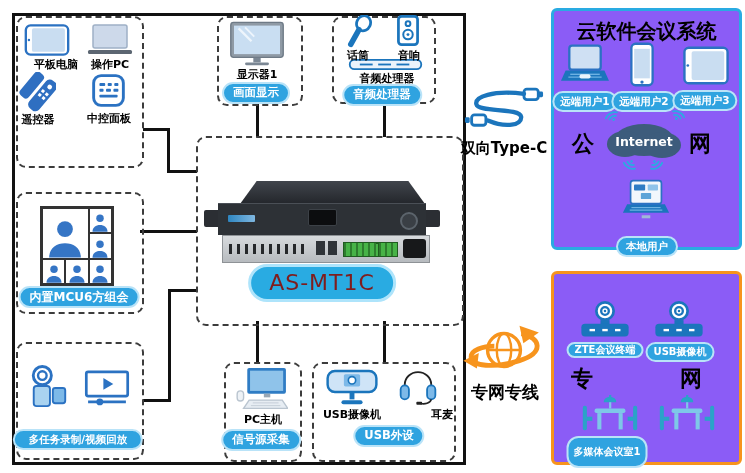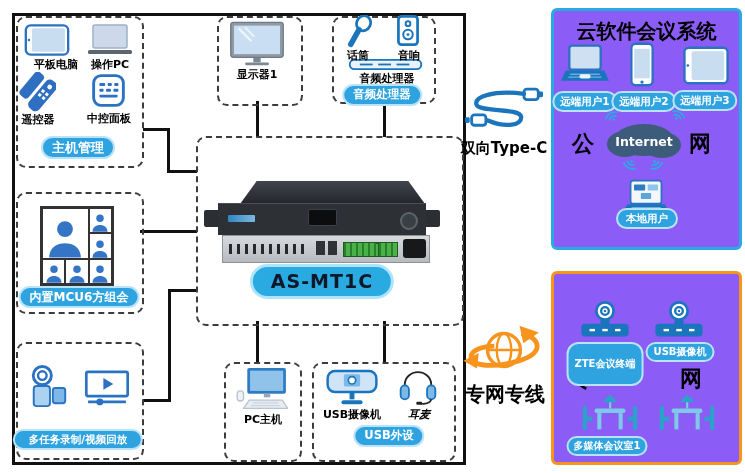--- a/index.html
+++ b/index.html
@@ -26,22 +26,22 @@
   .mcu-grid .cell{border:1px solid #333;display:flex;align-items:flex-end;justify-content:center;overflow:hidden;background:#fff;}
   .mcu-grid .cell.bigc{grid-column:1/3;grid-row:1/3;}
   
   .dev-top{position:absolute;background:linear-gradient(#41454c,#23262b);
            clip-path:polygon(9% 0,91% 0,100% 100%,0 100%);z-index:3;}
   .dev-face{position:absolute;background:#2d3136;z-index:3;border-top:1px solid #4a4f56;}
   .dev-ear{position:absolute;background:#2b2e33;z-index:2;border-radius:2px;}
   .dev-rear{position:absolute;background:linear-gradient(#d7dadd,#b7bbbf);border:1px solid #8e9296;z-index:3;}
   .jacks{position:absolute;background:repeating-linear-gradient(90deg,#26282b 0 3px,transparent 3px 8px);}
   .greenblk{position:absolute;background:repeating-linear-gradient(90deg,#2e7d2e 0 2px,#47b347 2px 6px);border:1px solid #1f5c1f;}
-  .devpill{position:absolute;transform:translateX(-50%);background:#29abe2;border:3px solid #aee4fb;color:#0f172a;
-           font-weight:bold;font-size:19px;line-height:1;padding:5px 18px;border-radius:20px;letter-spacing:1px;z-index:6;white-space:nowrap;}
+  .devpill{position:absolute;transform:translateX(-50%);background:#29abe2;border:3px solid #aee4fb;color:#7f1d1d;
+           font-weight:normal;font-size:22px;line-height:1;padding:5px 18px;border-radius:20px;letter-spacing:1px;z-index:6;white-space:nowrap;}
   .cloud{position:absolute;background:#3d5c7c;border-radius:50%;z-index:4;}
   .cloud:before,.cloud:after{content:"";position:absolute;background:#3d5c7c;border-radius:50%;}
   .cloud:before{width:60%;height:80%;left:-12%;top:22%;}
   .cloud:after{width:64%;height:82%;right:-12%;top:24%;}
   .cloud span{position:absolute;left:0;top:54%;width:100%;transform:translateY(-50%);
               text-align:center;color:#fff;font-weight:bold;font-size:12.5px;z-index:2;}
 </style>
 </head>
 <body>
 
@@ -99,21 +99,20 @@
         <rect x="19" y="11" width="5" height="3.5" rx="1"></rect>
         <rect x="27" y="11" width="5" height="3.5" rx="1"></rect>
       <rect x="9" y="18" width="5" height="3.5" rx="1"></rect>
         <rect x="17" y="18" width="6" height="3.5" rx="1"></rect>
         <rect x="26" y="18" width="6" height="3.5" rx="1"></rect>
       <rect x="9" y="25" width="22" height="3.5" rx="1"></rect>
     </g>
   </svg>
   <div class="lbl" style="left:38px;top:112px;">遥控器</div>
   <div class="lbl" style="left:109px;top:111px;">中控面板</div>
-  <div class="pill" style="left:78px;top:136px;font-size:13px;">主机管理</div>
 
   <div class="mcu-grid" style="left:40px;top:206px;width:70px;height:76px;">
     <div class="cell bigc">
       <svg width="38" height="42" viewBox="0 0 24 26">
           <circle cx="12" cy="8" r="5" fill="#3575c5"></circle>
           <path d="M2 26c0-6 4.5-9 10-9s10 3 10 9z" fill="#3575c5"></path>
         </svg>
     </div>
     <div class="cell">
       <svg width="18" height="20" viewBox="0 0 24 26">
@@ -164,20 +163,21 @@
 
   <svg class="icon" style="left:229px;top:21px;" width="56" height="46" viewBox="0 0 60 50">
     <rect x="1.5" y="1.5" width="57" height="38" rx="3" fill="#8f9aa5" stroke="#6e7a86" stroke-width="1.5"></rect>
     <rect x="5" y="5" width="50" height="31" fill="#c9def2"></rect>
     <line x1="10" y1="8" x2="24" y2="22" stroke="#eef5fc" stroke-width="2.5"></line>
     <line x1="17" y1="7" x2="27" y2="17" stroke="#eef5fc" stroke-width="2"></line>
     <rect x="26" y="40" width="8" height="5" fill="#7b8794"></rect>
     <rect x="17" y="45" width="26" height="3" rx="1.5" fill="#7b8794"></rect>
   </svg>
   <div class="lbl" style="left:257px;top:67px;">显示器1</div>
+  <div class="pill" style="left:256px;top:82px;">画面显示</div>
 
   <svg class="icon" style="left:344px;top:15px;" width="30" height="33" viewBox="0 0 32 36">
     <ellipse cx="21" cy="9" rx="7.5" ry="8.5" fill="#fff" stroke="#1b75bc" stroke-width="3" transform="rotate(25 21 9)"></ellipse>
     <path d="M16 16L7 32" stroke="#1b75bc" stroke-width="6" stroke-linecap="round"></path>
   </svg>
   <svg class="icon" style="left:397px;top:15px;" width="22" height="31" viewBox="0 0 24 34">
     <rect x="1.5" y="1.5" width="21" height="31" rx="3.5" fill="#fff" stroke="#1b75bc" stroke-width="3"></rect>
     <circle cx="12" cy="9.5" r="2.6" fill="none" stroke="#1b75bc" stroke-width="2.2"></circle>
     <circle cx="12" cy="21.5" r="5.2" fill="none" stroke="#1b75bc" stroke-width="2.2"></circle>
     <circle cx="12" cy="21.5" r="1.6" fill="#1b75bc"></circle>
@@ -220,57 +220,58 @@
     <rect x="15" y="4" width="36" height="22" fill="#8fc3ea"></rect>
     <rect x="30" y="29" width="7" height="4" fill="#9aa7b4"></rect>
     <path d="M14 36h36l6 9H8z" fill="#e7edf3" stroke="#b9c4cf" stroke-width="1.5"></path>
     <g stroke="#c3ccd6" stroke-width="1">
         <line x1="18" y1="39" x2="46" y2="39"></line>
         <line x1="16" y1="42" x2="48" y2="42"></line>
       </g>
     <rect x="1" y="26" width="7" height="11" rx="3.5" fill="#eef2f6" stroke="#b9c4cf" stroke-width="1.5"></rect>
   </svg>
   <div class="lbl" style="left:263px;top:412px;text-align:right;">PC主机</div>
+  <div class="pill" style="left:261px;top:429px;">信号源采集</div>
 
   <svg class="icon" style="left:326px;top:369px;" width="52" height="38" viewBox="0 0 64 46">
     <rect x="2" y="2" width="60" height="26" rx="9" fill="#cfe4f7" stroke="#1b75bc" stroke-width="3"></rect>
     <rect x="22" y="6" width="20" height="15" rx="2" fill="#7db9e8"></rect>
     <circle cx="32" cy="13.5" r="4.5" fill="#fff" stroke="#1b75bc" stroke-width="2"></circle>
     <rect x="29" y="28" width="6" height="9" fill="#1b75bc"></rect>
     <rect x="19" y="38" width="26" height="5" rx="2.5" fill="#1b75bc"></rect>
   </svg>
   <svg class="icon" style="left:398px;top:368px;" width="40" height="38" viewBox="0 0 48 46">
     <path d="M8 27v-7a16 15 0 0 1 32 0v7" fill="none" stroke="#222" stroke-width="2.2"></path>
     <rect x="3" y="21" width="10" height="17" rx="5" fill="#7db9e8" stroke="#1b75bc" stroke-width="2.2"></rect>
     <rect x="35" y="21" width="10" height="17" rx="5" fill="#7db9e8" stroke="#1b75bc" stroke-width="2.2"></rect>
     <path d="M40 38c-1 5-8 6-13 5" fill="none" stroke="#222" stroke-width="2"></path>
     <rect x="22" y="41" width="7" height="3.5" rx="1" fill="#222"></rect>
   </svg>
   <div class="lbl" style="left:352px;top:407px;">USB摄像机</div>
-  <div class="lbl" style="left:419px;top:407px;font-style:italic;">耳麦</div>
+  <div class="lbl" style="left:442px;top:407px;">耳麦</div>
   <div class="pill" style="left:389px;top:425px;">USB外设</div>
 
   <svg class="icon" style="left:464px;top:85px;" width="80" height="52" viewBox="0 0 84 54">
     <rect x="63" y="4" width="15" height="11" rx="3" fill="#fff" stroke="#1b75bc" stroke-width="3"></rect>
     <rect x="78" y="6.5" width="5" height="6" rx="1.5" fill="#1b75bc"></rect>
     <rect x="8" y="31" width="15" height="11" rx="3" fill="#fff" stroke="#1b75bc" stroke-width="3"></rect>
     <rect x="1" y="33.5" width="5" height="6" rx="1.5" fill="#1b75bc"></rect>
     <path d="M63 9 C 30 5, 11 12, 13 20 C 15 29, 58 23, 60 33 C 61 42, 44 45, 25 37" fill="none" stroke="#1b75bc" stroke-width="4.5" stroke-linecap="round"></path>
   </svg>
   <div class="lbl" style="left:504px;top:139px;font-size:15px;">双向Type-C</div>
 
   <svg class="icon" style="left:463px;top:320px;" width="82" height="60" viewBox="0 0 84 62">
     <circle cx="42" cy="31" r="17" fill="none" stroke="#f7941d" stroke-width="3.5"></circle>
     <ellipse cx="42" cy="31" rx="7.5" ry="17" fill="none" stroke="#f7941d" stroke-width="2.5"></ellipse>
     <line x1="25" y1="31" x2="59" y2="31" stroke="#f7941d" stroke-width="2.5"></line>
     <path d="M60 14 C 80 18, 84 34, 58 42 C 32 50, 8 48, 8 38 C 8 31, 20 27, 32 27" fill="none" stroke="#f7941d" stroke-width="5"></path>
     <path d="M58 6 L78 13 L62 24 z" fill="#f7941d"></path>
     <path d="M16 34 L0 42 L14 50 z" fill="#f7941d"></path>
   </svg>
-  <div class="lbl" style="left:505px;top:381px;font-size:20px;">专网专线</div>
+  <div class="lbl" style="left:505px;top:381px;font-size:17px;">专网专线</div>
 
   <div class="panel blue" style="left:551px;top:8px;width:185px;height:236px;">
     <div class="ptitle" style="top:7px;">云软件会议系统</div>
     <svg class="icon" style="left:7px;top:32px;" width="48" height="46" viewBox="0 0 52 48">
       <rect x="9" y="2" width="34" height="26" rx="3" fill="#cfe0f3" stroke="#2b72c2" stroke-width="2.5"></rect>
       <path d="M5 29h42l5 11H0z" fill="#1b75bc"></path>
       <g stroke="#6db1e2" stroke-width="1.5">
           <line x1="10" y1="33" x2="42" y2="33"></line>
           <line x1="8" y1="36" x2="44" y2="36"></line>
         </g>
@@ -316,21 +317,21 @@
       <rect x="14" y="6" width="13" height="7" rx="1" fill="#2f7cc4"></rect>
       <rect x="30" y="6" width="12" height="7" rx="1" fill="#8fc3ea"></rect>
       <rect x="22" y="16" width="12" height="7" rx="1" fill="#5da4d8"></rect>
       <path d="M6 29h44l5 10H1z" fill="#1b75bc"></path>
       <g stroke="#6db1e2" stroke-width="1.4">
           <line x1="11" y1="33" x2="45" y2="33"></line>
           <line x1="9" y1="36" x2="47" y2="36"></line>
         </g>
       <rect x="23" y="42" width="10" height="3.5" fill="#9fb8d8"></rect>
     </svg>
-    <div class="pill" style="left:93px;top:197px;font-size:10.5px;padding:3px 8px;">本地用户</div>
+    <div class="pill" style="left:93px;top:225px;font-size:10.5px;padding:3px 8px;">本地用户</div>
   </div>
 
   <div class="panel orange" style="left:551px;top:271px;width:185px;height:188px;">
     <svg class="icon" style="left:25px;top:27px;" width="52" height="40" viewBox="0 0 56 44">
       <circle cx="28" cy="11" r="9.5" fill="#fff" stroke="#1b75bc" stroke-width="3"></circle>
       <circle cx="28" cy="11" r="4.2" fill="none" stroke="#1b75bc" stroke-width="2.6"></circle>
       <circle cx="28" cy="11" r="1.4" fill="#1b75bc"></circle>
       <rect x="23" y="21" width="10" height="5" fill="#1b75bc"></rect>
       <rect x="2" y="25" width="52" height="14" rx="4" fill="#1b75bc"></rect>
       <g stroke="#fff" stroke-width="2.6">
@@ -344,21 +345,21 @@
       <circle cx="28" cy="11" r="4.2" fill="none" stroke="#1b75bc" stroke-width="2.6"></circle>
       <circle cx="28" cy="11" r="1.4" fill="#1b75bc"></circle>
       <rect x="23" y="21" width="10" height="5" fill="#1b75bc"></rect>
       <rect x="2" y="25" width="52" height="14" rx="4" fill="#1b75bc"></rect>
       <g stroke="#fff" stroke-width="2.6">
           <line x1="11" y1="32" x2="17" y2="32"></line>
           <line x1="25" y1="32" x2="31" y2="32"></line>
           <line x1="39" y1="32" x2="45" y2="32"></line>
         </g>
     </svg>
-    <div class="pill" style="left:51px;top:68px;font-size:10px;padding:15px 6px;">ZTE会议终端</div>
+    <div class="pill" style="left:51px;top:68px;font-size:10px;padding:1px 6px;">ZTE会议终端</div>
     <div class="pill" style="left:126px;top:68px;font-size:10px;padding:3px 6px;">USB摄像机</div>
     <div class="big" style="left:28px;top:90px;">专</div>
     <div class="big" style="left:137px;top:90px;">网</div>
     <svg class="icon" style="left:27px;top:120px;" width="58" height="40" viewBox="0 0 64 44">
       <path d="M25 9a7 6 0 0 1 14 0z" fill="#2aa3c8"></path>
       <rect x="31" y="1" width="2.4" height="4" fill="#2aa3c8"></rect>
       <rect x="31" y="9" width="2.4" height="7" fill="#7ec8e8"></rect>
       <rect x="15" y="16" width="34" height="5" rx="2" fill="#7ec8e8"></rect>
       <rect x="18" y="21" width="4.5" height="18" fill="#7ec8e8"></rect>
       <rect x="41.5" y="21" width="4.5" height="18" fill="#7ec8e8"></rect>
@@ -372,16 +373,16 @@
       <rect x="31" y="1" width="2.4" height="4" fill="#2aa3c8"></rect>
       <rect x="31" y="9" width="2.4" height="7" fill="#7ec8e8"></rect>
       <rect x="15" y="16" width="34" height="5" rx="2" fill="#7ec8e8"></rect>
       <rect x="18" y="21" width="4.5" height="18" fill="#7ec8e8"></rect>
       <rect x="41.5" y="21" width="4.5" height="18" fill="#7ec8e8"></rect>
       <rect x="2" y="13" width="4.5" height="27" rx="2" fill="#2aa3c8"></rect>
       <rect x="6.5" y="25" width="6" height="4.5" fill="#2aa3c8"></rect>
       <rect x="57.5" y="13" width="4.5" height="27" rx="2" fill="#2aa3c8"></rect>
       <rect x="51.5" y="25" width="6" height="4.5" fill="#2aa3c8"></rect>
     </svg>
-    <div class="pill" style="left:53px;top:162px;font-size:10px;padding:3px 5px;">多媒体会议室1</div>
+    <div class="pill" style="left:53px;top:162px;font-size:10px;padding:9px 5px;">多媒体会议室1</div>
   </div>
 
 </div>
 
 </body></html>

